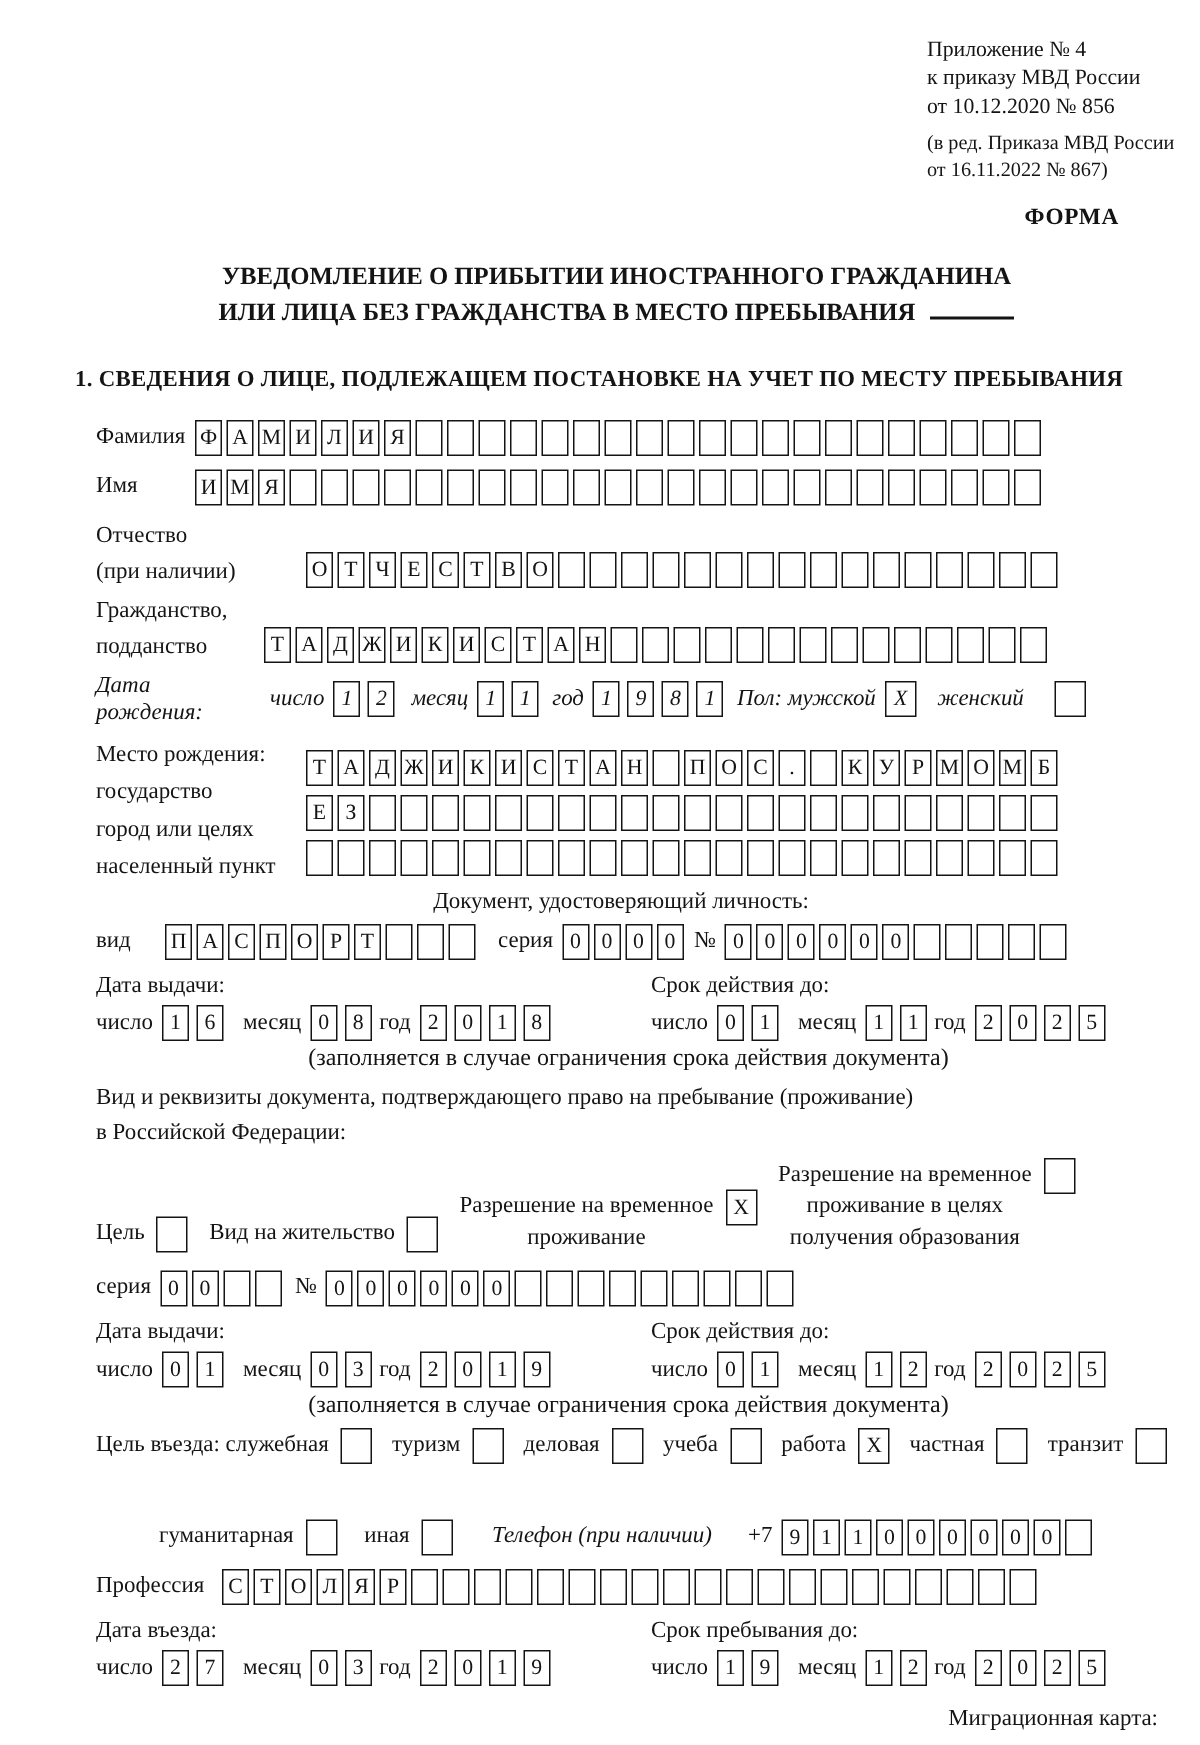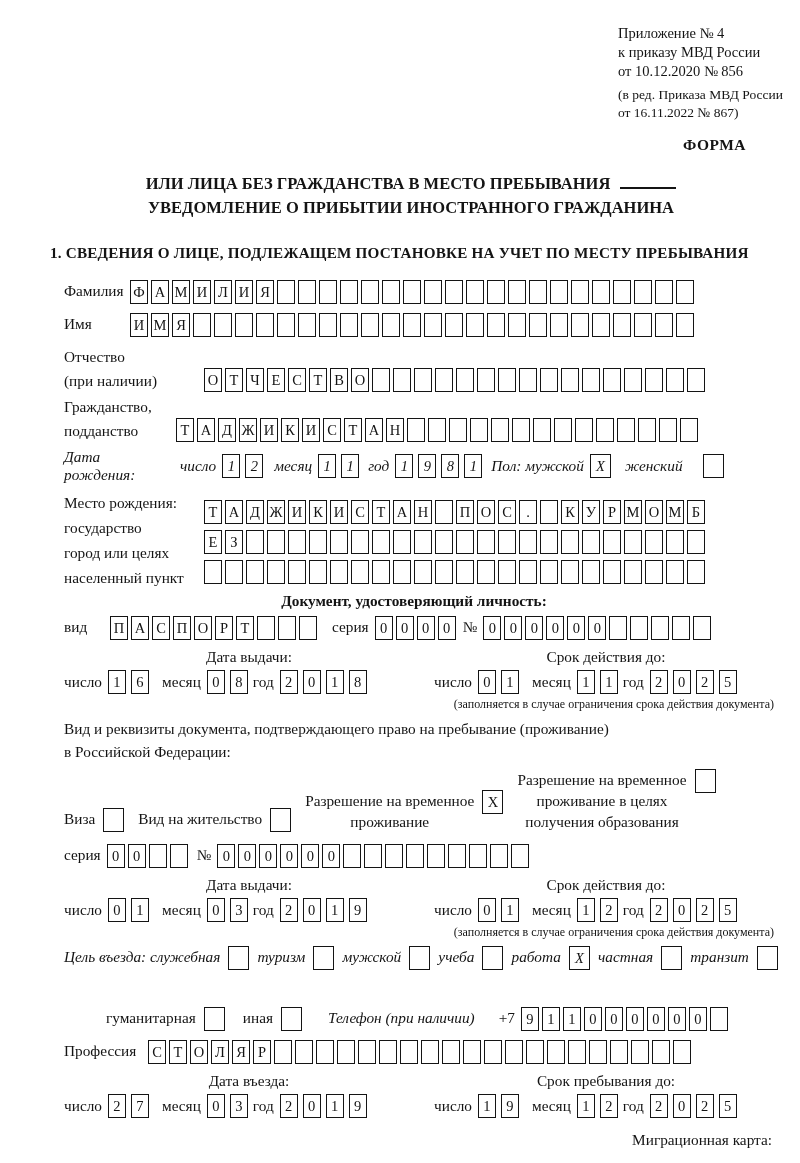--- a/index.html
+++ b/index.html
@@ -27,26 +27,26 @@
   .checkbox{
     display:inline-flex;flex:none;width:19px;height:22px;border:1.7px solid #141414;
     align-items:center;justify-content:center;font-size:14.5px;
   }
   .dgroup{display:flex;align-items:center;}
   .dgroup .cell{margin-right:5px;}
   .dlabel{font-size:15.3px;margin-right:6px;}
   .dates{display:flex;margin-top:4px;}
   .dates .col1{width:370px;flex:none;}
   .dates .col2{flex:1;}
-  .dhead{text-align:center;font-size:15.3px;margin-top:8px;}
+  .dhead{font-size:15.3px;margin-top:8px;}
   .dates-heads{display:flex;}
   .dates-heads .h1{width:370px;flex:none;}
   .dates-heads .h2{flex:1;}
-  .note-right{text-align:right;font-size:12px;margin-top:3px;padding-right:4px;}
-  .center-bold{ text-align:center;font-weight:bold;font-size:15.3px;margin-top:8px;margin-left:-14px;}
+  .note-right{text-align:center;font-size:16px;margin-top:3px;padding-right:4px;}
+  .center-bold{ text-align:center;font-weight:normal;font-size:15.3px;margin-top:8px;margin-left:-14px;}
   .plain{font-size:15.3px;margin-top:8px;}
   .cb-pair{display:flex;align-items:flex-start;}
   .cb-lbl{font-size:15.3px;line-height:21px;margin-right:8px;}
   .cb-lbl.center{text-align:center;}
   .stack{display:flex;flex-direction:column;}
   .stack .cellrow{margin-bottom:6px;} .gap14{width:14px;flex:none;}
 </style>
 </head>
 <body>
 
@@ -58,22 +58,22 @@
     <div>от 10.12.2020 № 856</div>
     <div class="rev">
       <div>(в ред. Приказа МВД России</div>
       <div>от 16.11.2022 № 867)</div>
     </div>
   </div>
 
   <div class="forma">ФОРМА</div>
 
   <div class="title">
+    <div>УВЕДОМЛЕНИЕ О ПРИБЫТИИ ИНОСТРАННОГО ГРАЖДАНИНА</div>
     <div><span>ИЛИ ЛИЦА БЕЗ ГРАЖДАНСТВА В МЕСТО ПРЕБЫВАНИЯ</span><span class="blank-line"></span></div>
-    <div>УВЕДОМЛЕНИЕ О ПРИБЫТИИ ИНОСТРАННОГО ГРАЖДАНИНА</div>
   </div>
 
   <div class="sec-head">1. СВЕДЕНИЯ О ЛИЦЕ, ПОДЛЕЖАЩЕМ ПОСТАНОВКЕ НА УЧЕТ ПО МЕСТУ ПРЕБЫВАНИЯ</div>
 
   <div class="frow" style="margin-top:16px;">
     <span class="flabel" style="width:66px;">Фамилия</span>
     <span class="cellrow">
         <span class="cell">Ф</span>
         <span class="cell">А</span>
         <span class="cell">М</span>
@@ -401,21 +401,21 @@
         </span>
     </div>
   </div>
   <div class="note-right">(заполняется в случае ограничения срока действия документа)</div>
 
   <div class="plain">Вид и реквизиты документа, подтверждающего право на пребывание (проживание)</div>
   <div class="plain" style="margin-top:5px;">в Российской Федерации:</div>
 
   <div class="frow" style="margin-top:8px;">
     <span class="cb-pair">
-      <span class="cb-lbl">Виза</span>
+      <span class="cb-lbl">Цель</span>
       <span class="checkbox"></span>
     </span>
     <span class="gap14"></span>
     <span class="cb-pair">
       <span class="cb-lbl">Вид на жительство</span>
       <span class="checkbox"></span>
     </span>
     <span class="gap14"></span>
     <span class="cb-pair">
       <span class="cb-lbl center">
@@ -502,31 +502,31 @@
       <span class="cellrow dgroup">
           <span class="cell">2</span>
           <span class="cell">0</span>
           <span class="cell">2</span>
           <span class="cell">5</span>
         </span>
     </div>
   </div>
   <div class="note-right">(заполняется в случае ограничения срока действия документа)</div>
 
-  <div class="frow" style="margin-top:6px;justify-content:space-between;width:714px;font-style:italic;">
+  <div class="frow" style="margin-top:6px;justify-content:space-between;width:714px;">
     <span class="cb-pair">
       <span class="cb-lbl">Цель въезда: служебная</span>
       <span class="checkbox"></span>
     </span>
     <span class="cb-pair">
       <span class="cb-lbl">туризм</span>
       <span class="checkbox"></span>
     </span>
     <span class="cb-pair">
-      <span class="cb-lbl">мужской</span>
+      <span class="cb-lbl">деловая</span>
       <span class="checkbox"></span>
     </span>
     <span class="cb-pair">
       <span class="cb-lbl">учеба</span>
       <span class="checkbox"></span>
     </span>
     <span class="cb-pair">
       <span class="cb-lbl">работа</span>
       <span class="checkbox">X</span>
     </span>

